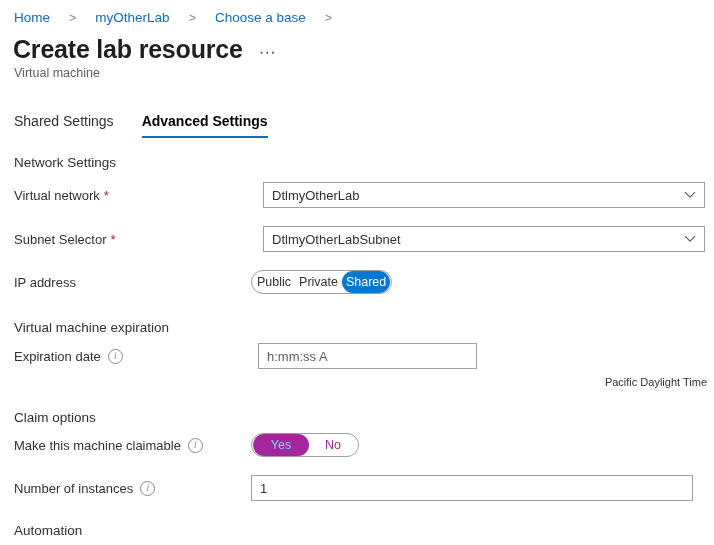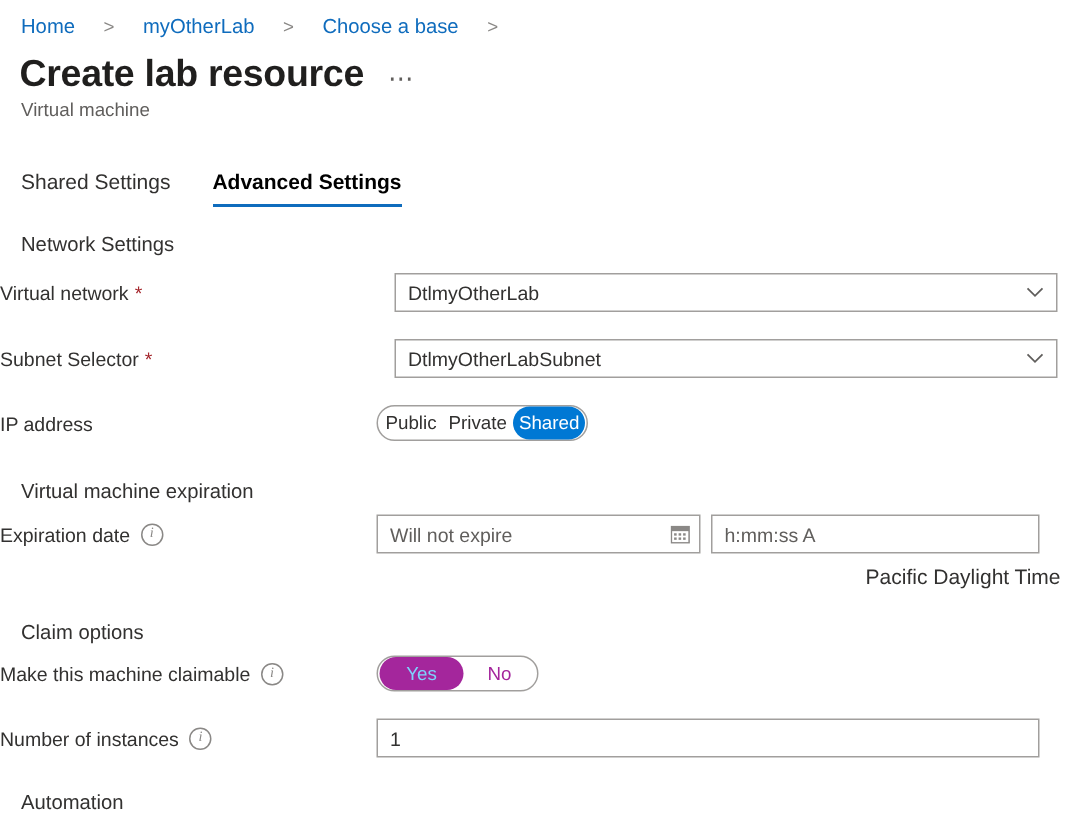--- a/index.html
+++ b/index.html
@@ -117,20 +117,21 @@
     margin-bottom: 8px;
   }
   .row {
     position: relative;
     display: flex;
     align-items: center;
     min-height: 24px;
   }
   .label {
     width: 251px;
+    padding-left: 14px;
     font-size: 13px;
     color: #323130;
     display: flex;
     box-sizing: border-box;
   }
   .req {
     color: #a4262c;
     margin-left: 4px;
   }
   .info-icon {
@@ -221,21 +222,21 @@
   .cal-icon {
     position: absolute;
     right: 7px;
     top: 50%;
     transform: translateY(-50%);
     pointer-events: none;
     line-height: 0;
   }
   .time-field { width: 219px; margin-left: 7px; }
   .tz-note {
-    font-size: 14px;
+    font-size: 11px;
     color: #323130;
     text-align: right;
     width: 707px;
     margin-top: 7px;
   }
 
   .mt-18 { margin-top: 18px; }
   .mt-12 { margin-top: 12px; }
   .mt-26 { margin-top: 26px; }
   .mt-22 { margin-top: 22px; }
@@ -310,35 +311,20 @@
   </div>
 
   <div class="section-head mt-26">Virtual machine expiration</div>
 
   <div class="row mt-8">
     <div class="label">
       <span>Expiration date</span>
       <span class="info-icon">i</span>
     </div>
     <div class="datetime-row">
-      <div class="date-wrap">
-        <input class="field" type="text" placeholder="Will not expire" style="">
-        <span class="cal-icon">
-          <svg width="13" height="13" viewBox="0 0 13 13">
-            <rect x="0.6" y="1.6" width="11.8" height="10.8" fill="none" stroke="#8a8886" stroke-width="1"></rect>
-            <rect x="0.6" y="1.6" width="11.8" height="3" fill="#8a8886"></rect>
-            <rect x="2.4" y="6" width="1.7" height="1.6" fill="#8a8886"></rect>
-            <rect x="5.4" y="6" width="1.7" height="1.6" fill="#8a8886"></rect>
-            <rect x="8.4" y="6" width="1.7" height="1.6" fill="#8a8886"></rect>
-            <rect x="2.4" y="8.8" width="1.7" height="1.6" fill="#8a8886"></rect>
-            <rect x="5.4" y="8.8" width="1.7" height="1.6" fill="#8a8886"></rect>
-            <rect x="8.4" y="8.8" width="1.7" height="1.6" fill="#8a8886"></rect>
-          </svg>
-        </span>
-      </div>
       <input class="field time-field" type="text" placeholder="h:mm:ss A" style="">
     </div>
   </div>
   <div class="tz-note">Pacific Daylight Time</div>
 
   <div class="section-head mt-22">Claim options</div>
 
   <div class="row mt-8">
     <div class="label">
       <span>Make this machine claimable</span>

